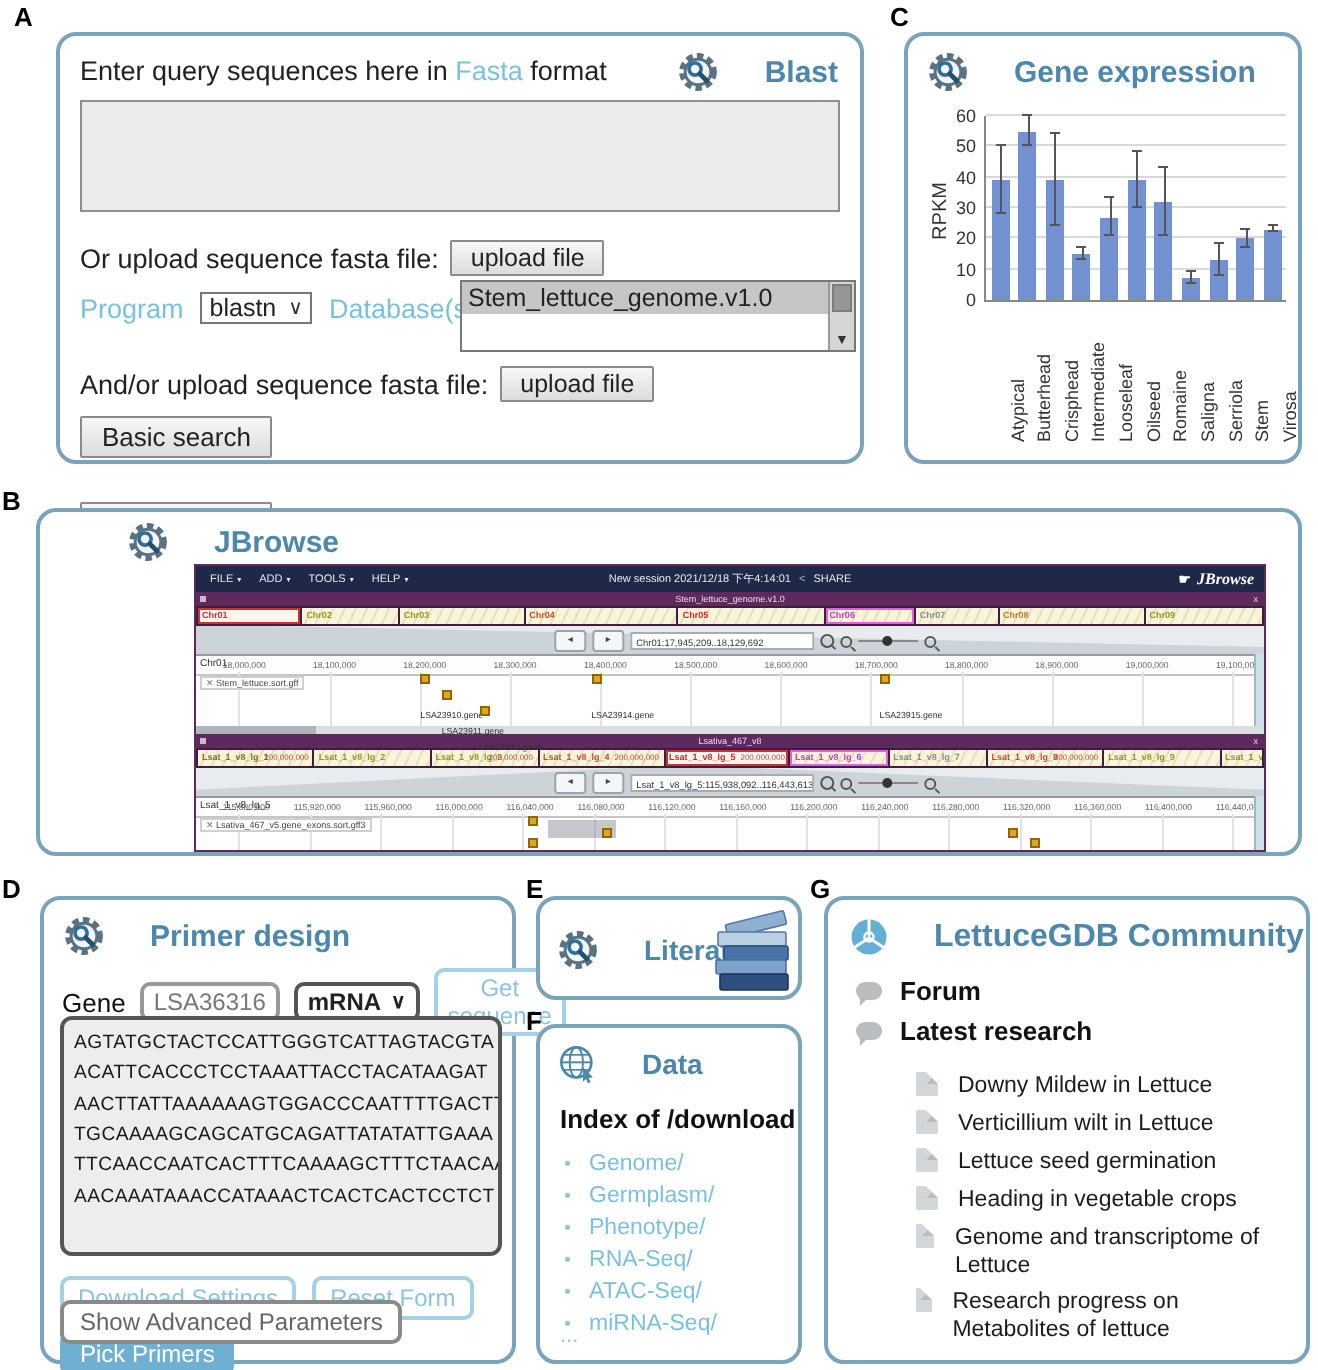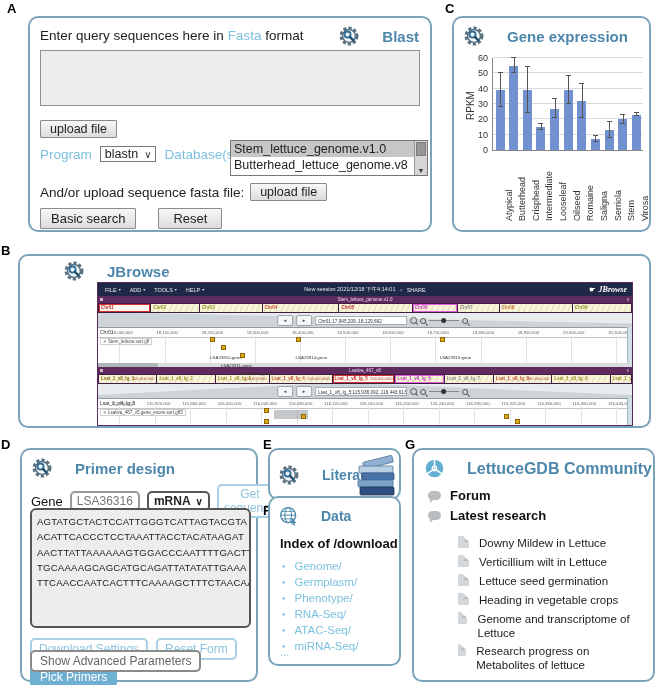--- a/index.html
+++ b/index.html
@@ -96,45 +96,45 @@
     <span class="gear-icon"><svg width="22" height="22" viewBox="0 0 24 24">
           <circle cx="12" cy="12" r="8.2" fill="#eef1f3" stroke="#5b7282" stroke-width="4.2" stroke-dasharray="3.3 2.1"></circle>
           <circle cx="12" cy="12" r="7" fill="#f3f6f8" stroke="#5b7282" stroke-width="1.6"></circle>
           <circle cx="10.4" cy="10.4" r="3.3" fill="none" stroke="#2e6f9e" stroke-width="2"></circle>
           <line x1="13" y1="13" x2="16.8" y2="16.8" stroke="#23506f" stroke-width="2.6" stroke-linecap="round"></line>
         </svg></span>
     <span class="ptitle" style="font-size:15px;">Blast</span>
   </div>
   <textarea class="queryarea" style="left: 10px; top: 32px; width: 380px; height: 56px;"></textarea>
   <div class="abs" style="left:10px;top:102px;font-size:13.5px;display:flex;gap:6px;align-items:center;">
+    <span>Or upload sequence fasta file:</span>
     <button class="gbtn">upload file</button>
   </div>
   <div class="abs" style="left:10px;top:128px;font-size:13.5px;display:flex;gap:8px;align-items:center;">
     <span class="blue">Program</span>
     <span class="selectbox">
         <span>blastn</span>
         <span style="font-size:10px;color:#333;">∨</span>
       </span>
     <span class="blue">Database(s)</span>
   </div>
   <div class="listbox" style="left:200px;top:122px;width:196px;height:34px;">
     <div id="dbOptions" style="margin-right:12px;">
         <div class="opt sel">Stem_lettuce_genome.v1.0</div>
-        <div class="opt">Butterhead_lettuce_genome.v8</div>
       </div>
     <div class="lb-scroll">
       <div class="lb-thumb"></div>
       <div class="lb-down">▼</div>
     </div>
   </div>
   <div class="abs" style="left:10px;top:165px;font-size:13.5px;display:flex;gap:6px;align-items:center;">
     <span>And/or upload sequence fasta file:</span>
     <button class="gbtn">upload file</button>
   </div>
-  <div class="abs" style="left:10px;top:190px;display:flex;gap:22px;">
+  <div class="abs" style="left:10px;top:190px;display:flex;gap:22px;flex-direction:column;">
     <button class="gbtn" style="font-size:13px;padding:2px 10px;">Basic search</button>
     <button class="gbtn" style="font-size:13px;padding:2px 14px;">Reset</button>
   </div>
 </div>
 
 <div class="plabel" style="left:445px;top:1px;">C</div>
 <div class="panel" style="left:452px;top:16px;width:199px;height:216px;">
   <div class="hdr" style="left:9px;top:7px;">
     <span class="gear-icon"><svg width="22" height="22" viewBox="0 0 24 24">
           <circle cx="12" cy="12" r="8.2" fill="#eef1f3" stroke="#5b7282" stroke-width="4.2" stroke-dasharray="3.3 2.1"></circle>
@@ -418,20 +418,21 @@
         <span style="font-size:10px;">∨</span>
       </span>
     <button class="btn-blue-outline" style="padding:1px 5px;">Get sequence</button>
   </div>
   <div class="seqbox" id="seqbox" style="left:8px;top:58px;width:221px;height:120px;">
       <div>AGTATGCTACTCCATTGGGTCATTAGTACGTA</div>
       <div>ACATTCACCCTCCTAAATTACCTACATAAGAT</div>
       <div>AACTTATTAAAAAAGTGGACCCAATTTTGACTT</div>
       <div>TGCAAAAGCAGCATGCAGATTATATATTGAAA</div>
       <div>TTCAACCAATCACTTTCAAAAGCTTTCTAACAA</div>
+      <div>AACAAATAAACCATAAACTCACTCACTCCTCT</div>
     </div>
   <div class="abs" style="left:8px;top:188px;display:flex;gap:8px;">
     <button class="btn-blue-outline">Download Settings</button>
     <button class="btn-blue-outline">Reset Form</button>
   </div>
   <button class="btn-blue-solid abs" style="left:8px;top:216px;">Pick Primers</button>
 
   <button class="btn-gray-outline abs" style="left:8px;bottom:8px;">Show Advanced Parameters</button>
 </div>
 
@@ -451,21 +452,21 @@
         <rect x="12" y="6" width="30" height="7" rx="1" fill="#8fb0d2" stroke="#5577a0" stroke-width="0.8"></rect>
       </g>
     <rect x="8" y="14" width="34" height="7" rx="1" fill="#b9cfe2" stroke="#5577a0" stroke-width="0.8"></rect>
     <rect x="11" y="21" width="32" height="7" rx="1" fill="#4a74a8" stroke="#2e4f80" stroke-width="0.8"></rect>
     <rect x="7" y="28" width="35" height="7" rx="1" fill="#7ea3c8" stroke="#4a74a8" stroke-width="0.8"></rect>
     <rect x="9" y="35" width="34" height="8" rx="1" fill="#2e4f80" stroke="#1d355c" stroke-width="0.8"></rect>
   </svg>
 </div>
 
 <div class="plabel" style="left:263px;top:503px;">F</div>
-<div class="panel" style="left:268px;top:496px;width:133px;height:170px;text-decoration:underline;">
+<div class="panel" style="left:268px;top:512px;width:133px;height:170px;text-decoration:underline;">
   <div class="hdr" style="left:9px;top:8px;">
     <svg width="20" height="20" viewBox="0 0 24 24">
       <circle cx="11" cy="11" r="9" fill="none" stroke="#4e87ac" stroke-width="1.6"></circle>
       <ellipse cx="11" cy="11" rx="4" ry="9" fill="none" stroke="#4e87ac" stroke-width="1.2"></ellipse>
       <line x1="2" y1="11" x2="20" y2="11" stroke="#4e87ac" stroke-width="1.2"></line>
       <line x1="3.5" y1="6.5" x2="18.5" y2="6.5" stroke="#4e87ac" stroke-width="1"></line>
       <line x1="3.5" y1="15.5" x2="18.5" y2="15.5" stroke="#4e87ac" stroke-width="1"></line>
       <path d="M15 14 L21 20 L18.4 20.4 L19.6 23 L18 23.6 L16.8 21 L15 22.6 Z" fill="#4e87ac"></path>
     </svg>
     <span class="ptitle" style="font-size:14px;">Data</span>

